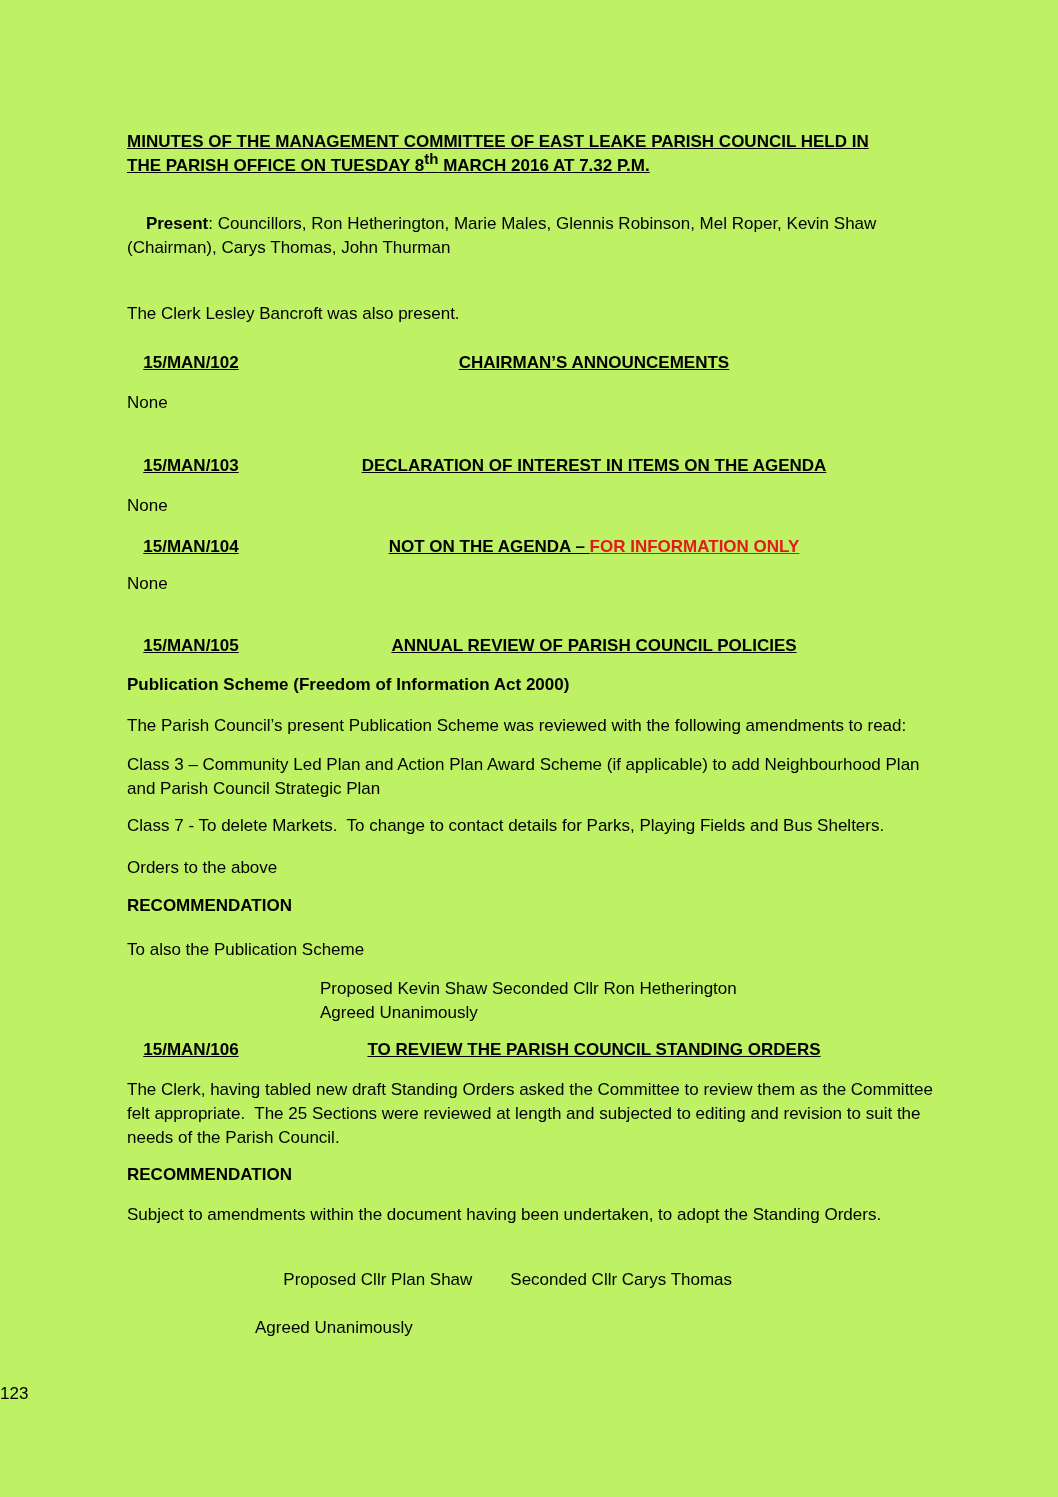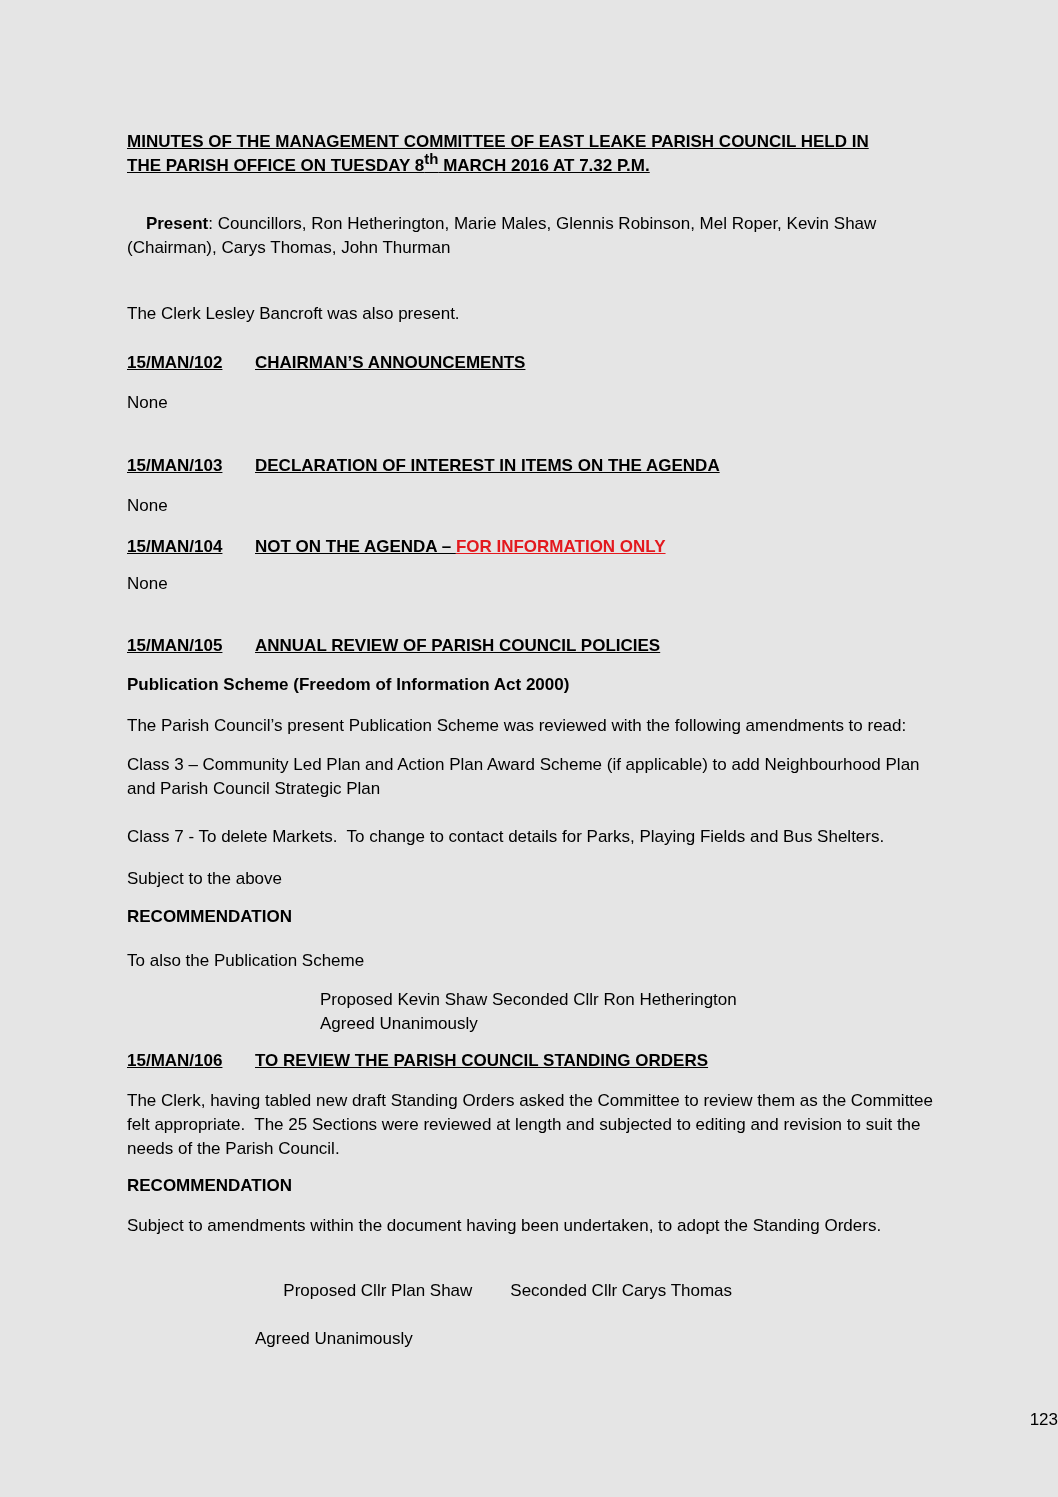--- a/index.html
+++ b/index.html
@@ -4,56 +4,56 @@
 <style>
   html, body {
     margin: 0;
     padding: 0;
     background: #ffffff;
   }
   .page {
     position: relative;
     width: 1058px;
     height: 1497px;
-    background: #e5e5e5;
+    background: #bef264;
     color: #000000;
     font-family: "Liberation Sans", "DejaVu Sans", sans-serif;
     font-size: 17px;
     line-height: 24px;
     box-sizing: border-box;
     padding: 130px 125px 0 127px;
     overflow: hidden;
   }
   .blk { margin: 0; white-space: pre-wrap; }
   .b { font-weight: bold; }
   .u { text-decoration: underline; }
   .nowrap { white-space: nowrap; }
   sup.sp {
     font-size: 15px;
     line-height: 0;
     vertical-align: super;
   }
   .section-head {
     display: flex;
     font-weight: bold;
+    text-align: center;
   }
   .section-id {
     width: 128px;
     flex: 0 0 128px;
   }
   .section-id span { text-decoration: underline; }
   .section-title-wrap { flex: 1 1 auto; }
   .proposed-block { font-weight: normal; }
   .page-number {
     position: absolute;
     top: 1382px;
     left: 0;
     right: 0;
-    text-align: right;
-    margin-top: 26px;
+    text-align: left;
   }
 </style>
 </head>
 <body>
 
 <div class="page">
 
   <div class="blk b u nowrap">
     <span>MINUTES OF THE MANAGEMENT COMMITTEE OF EAST LEAKE PARISH COUNCIL HELD IN</span>
   </div>
@@ -88,22 +88,22 @@
   </div>
   <div class="blk" style="margin-top:13px">None</div>
 
   <div class="section-head" style="margin-top:38px">
     <div class="section-id"><span>15/MAN/105</span></div>
     <div class="section-title-wrap"><span class="u">ANNUAL REVIEW OF PARISH COUNCIL POLICIES</span></div>
   </div>
   <div class="blk b" style="margin-top:15px">Publication Scheme (Freedom of Information Act 2000)</div>
   <div class="blk" style="margin-top:17px">The Parish Council’s present Publication Scheme was reviewed with the following amendments to read:</div>
   <div class="blk" style="margin-top:15px">Class 3 – Community Led Plan and Action Plan Award Scheme (if applicable) to add Neighbourhood Plan and Parish Council Strategic Plan</div>
-  <div class="blk" style="margin-top:24px">Class 7 - To delete Markets.  To change to contact details for Parks, Playing Fields and Bus Shelters.</div>
-  <div class="blk" style="margin-top:18px">Subject to the above</div>
+  <div class="blk" style="margin-top:13px">Class 7 - To delete Markets.  To change to contact details for Parks, Playing Fields and Bus Shelters.</div>
+  <div class="blk" style="margin-top:18px">Orders to the above</div>
   <div class="blk b" style="margin-top:14px">RECOMMENDATION</div>
   <div class="blk" style="margin-top:20px">To also the Publication Scheme</div>
   <div class="proposed-block" style="margin-top:15px; margin-left:193px">
     <div class="blk">Proposed Kevin Shaw Seconded Cllr Ron Hetherington</div>
     <div class="blk">Agreed Unanimously</div>
   </div>
 
   <div class="section-head" style="margin-top:13px">
     <div class="section-id"><span>15/MAN/106</span></div>
     <div class="section-title-wrap"><span class="u">TO REVIEW THE PARISH COUNCIL STANDING ORDERS</span></div>

